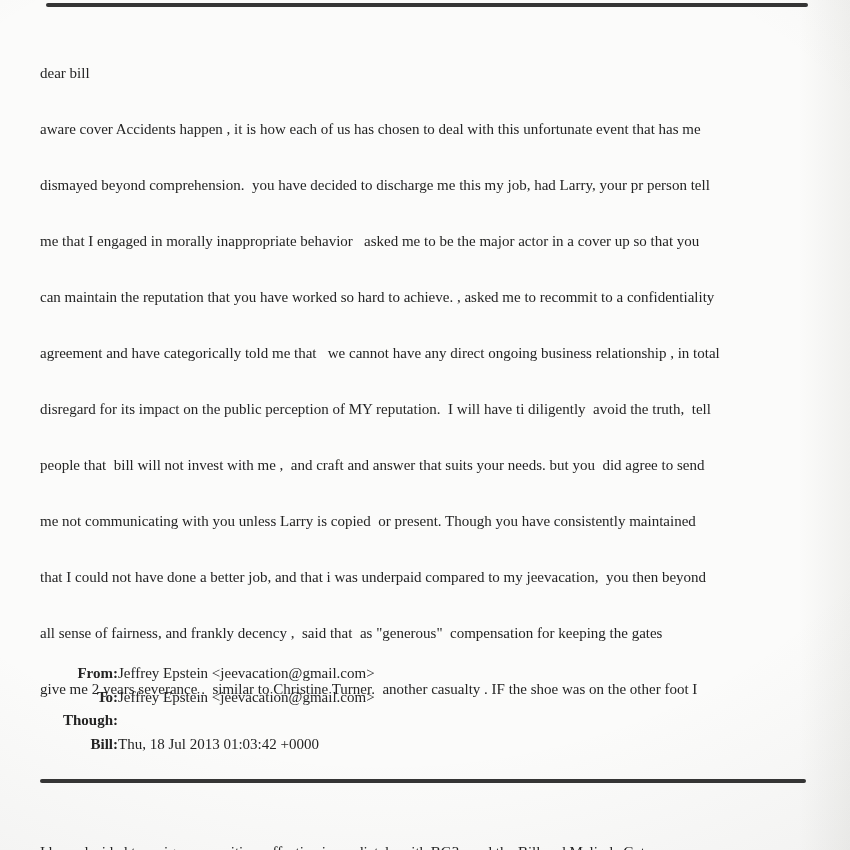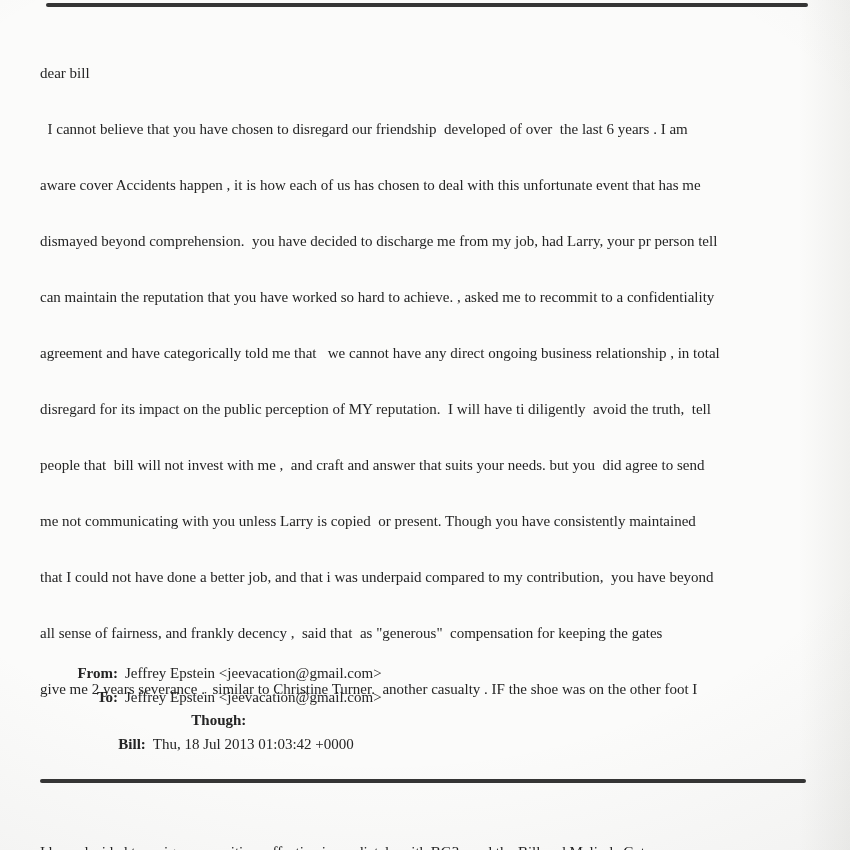--- a/index.html
+++ b/index.html
@@ -23,48 +23,48 @@
     position:absolute; left:40px; top:27px; width:784px;
     font-size:15px; line-height:18.65px; color:#242424;
     white-space:pre-wrap;
   }
   .ln { height:18.65px; overflow:hidden; }
 
   .email-header {
     position:absolute; left:56px; top:662px;
     font-size:15px; line-height:23.7px; color:#242424;
   }
-  .hdr-row { display:flex;justify-content:center; }
+  .hdr-row { display:flex; }
   .hdr-label { width:62px; text-align:right; font-weight:bold; }
-  .hdr-value { margin-left:7px; white-space:pre; }
+  .hdr-value { white-space:pre; }
 
   .second-msg {
     position:absolute; left:40px; top:805px; width:784px;
     font-size:15px; line-height:18.8px; color:#242424;
     white-space:pre-wrap;
   }
 </style>
 </head>
 <body>
 
 <div class="scan-wrap">
 
   <div class="bar" id="bar-top"></div>
 
   <div class="letter">
     <div class="ln">dear bill</div>
-    <div class="ln">  I cannot believe that you have chosen to disregard our friendship  developed of over  the last 6 years . I am</div>
     <div class="ln">aware cover Accidents happen , it is how each of us has chosen to deal with this unfortunate event that has me</div>
-    <div class="ln">dismayed beyond comprehension.  you have decided to discharge me from my job, had Larry, your pr person tell</div>
+    <div class="ln">dismayed beyond comprehension.  you have decided to discharge me this my job, had Larry, your pr person tell</div>
+    <div class="ln">me that I engaged in morally inappropriate behavior   asked me to be the major actor in a cover up so that you</div>
     <div class="ln">can maintain the reputation that you have worked so hard to achieve. , asked me to recommit to a confidentiality</div>
     <div class="ln">agreement and have categorically told me that   we cannot have any direct ongoing business relationship , in total</div>
     <div class="ln">disregard for its impact on the public perception of MY reputation.  I will have ti diligently  avoid the truth,  tell</div>
     <div class="ln">people that  bill will not invest with me ,  and craft and answer that suits your needs. but you  did agree to send</div>
     <div class="ln">me not communicating with you unless Larry is copied  or present. Though you have consistently maintained</div>
-    <div class="ln">that I could not have done a better job, and that i was underpaid compared to my contribution,  you have beyond</div>
+    <div class="ln">that I could not have done a better job, and that i was underpaid compared to my jeevacation,  you then beyond</div>
     <div class="ln">all sense of fairness, and frankly decency ,  said that  as "generous"  compensation for keeping the gates</div>
     <div class="ln">give me 2 years severance .  similar to Christine Turner.  another casualty . IF the shoe was on the other foot I</div>
     
     
     
     
     
     
     
     

